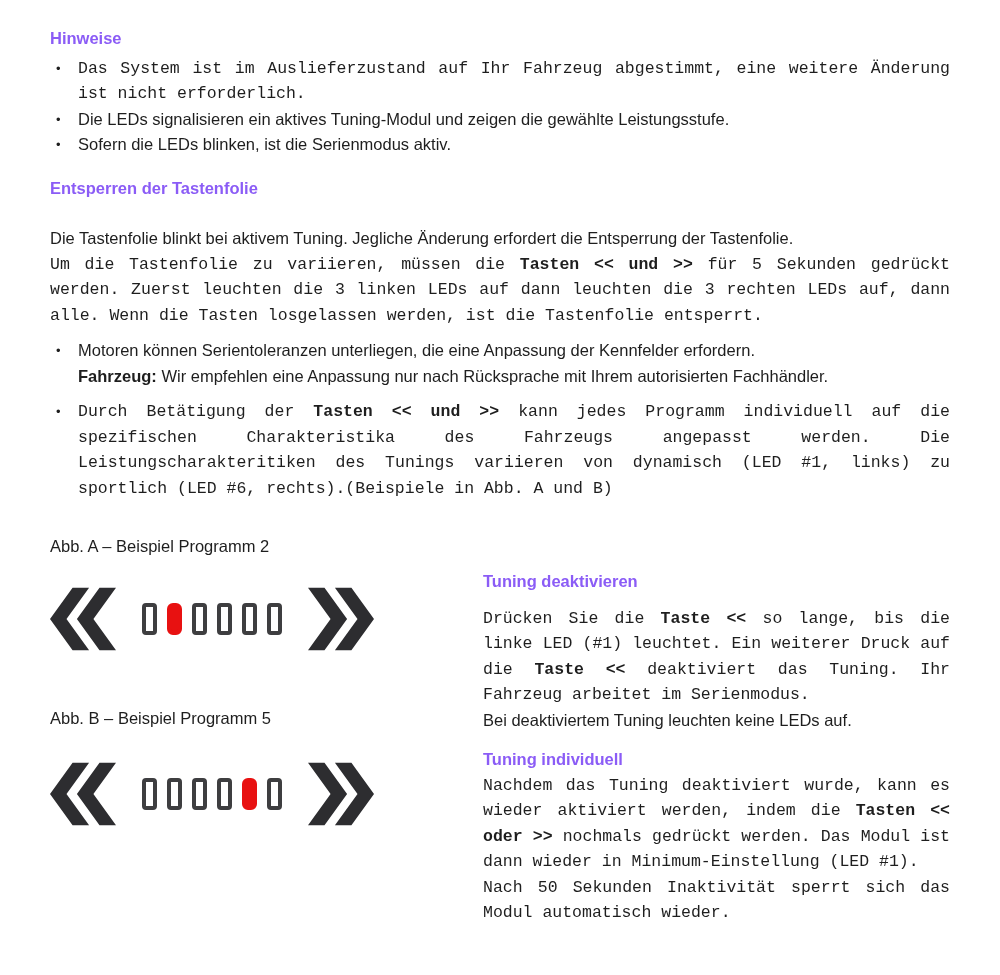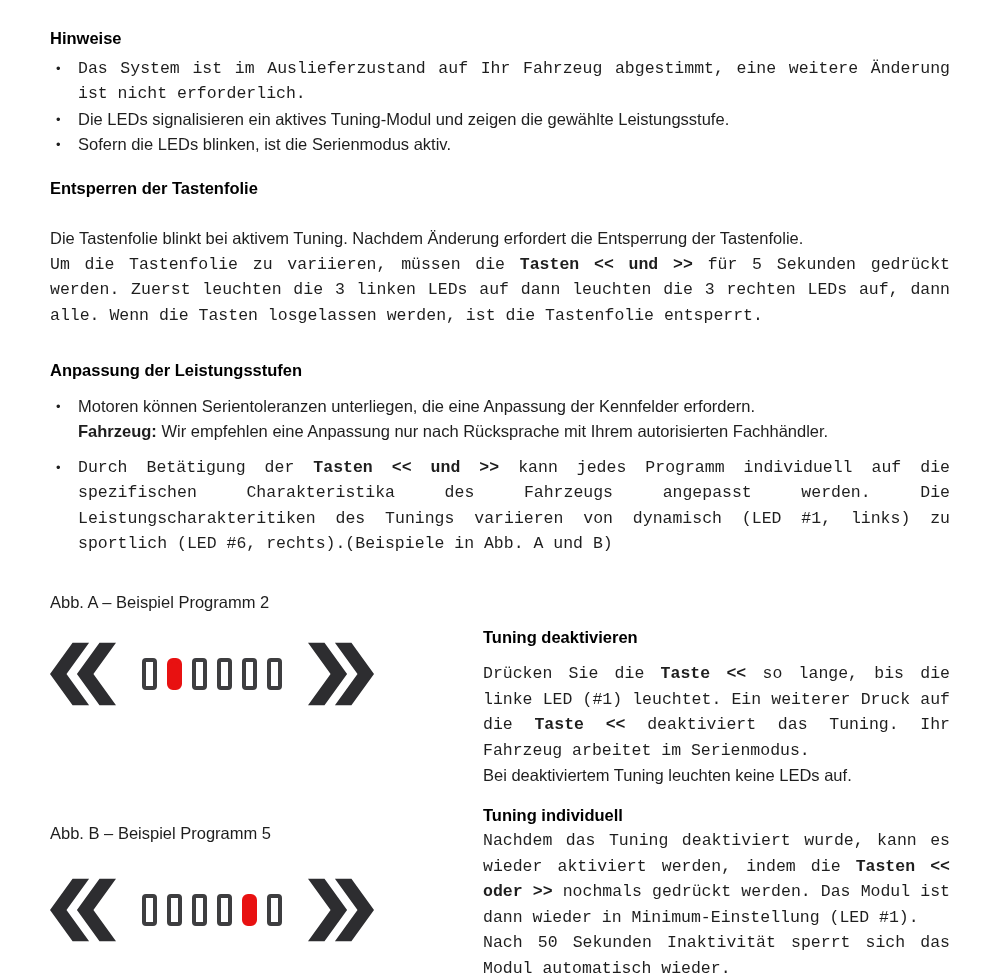--- a/index.html
+++ b/index.html
@@ -8,39 +8,39 @@
     width: 1000px;
     height: 975px;
     box-sizing: border-box;
     padding: 26px 50px 0 50px;
     background: #ffffff;
     font-family: "Liberation Sans", "DejaVu Sans", sans-serif;
     font-size: 16.5px;
     line-height: 25.5px;
     color: var(--text, #1e1e1e);
   }
-  .h { font-weight: bold; color: #000000; }
+  .h { font-weight: bold; color: #8b5cf6; }
   .just { text-align: justify; font-family: Liberation Mono, monospace; }
   .bullets { margin-top: 4px; }
   .bullet { display: flex; }
   .bullet .dot { flex: none; width: 28px; padding-left: 6px; box-sizing: border-box; font-size: 13px; }
   .bullet .btext { flex: 1; }
   .mt30 { margin-top: 30px; }
   .mt25 { margin-top: 25px; }
   .mt18 { margin-top: 18px; }
   .mt14 { margin-top: 14px; }
   .mt10 { margin-top: 10px; }
   .mt9  { }
   .mt7  { margin-top: 11px; }
   .columns { display: flex; margin-top: 33px; }
   .col-left { flex: none; width: 433px; }
   .col-right { flex: 1; padding-top: 35px; }
   .ledpanel { display: flex; align-items: center; }
   .fig-a .ledpanel { margin-top: 24px; }
-  .fig-b { margin-top: 112px; }
+  .fig-b { margin-top: 52px; }
   .fig-b .ledpanel { margin-top: 28px; }
   .chev { width: 66px; height: 70px; color: var(--chevron, #2d2d30); }
   .chev polygon { fill: currentColor; }
   .chev.flip { transform: scaleX(-1); }
   .ledrow { display: flex; gap: 10px; margin: 0 26px; align-items: center; }
   .led {
     width: 15px; height: 32px;
     border: 4px solid var(--led-border, #3e3e40);
     border-radius: 4px;
     background: #ffffff;
@@ -70,26 +70,25 @@
       </div>
       <div class="bullet">
         <span class="dot">•</span>
         <div class="btext">Sofern die LEDs blinken, ist die Serienmodus aktiv.</div>
       </div>
     </div>
   </section>
 
   <section>
     <div class="h mt18">Entsperren der Tastenfolie</div>
-    <div class="mt25">Die Tastenfolie blinkt bei aktivem Tuning. Nachdem Änderung erfordert die Entsperrung der Tastenfolie.</div>
+    <div class="mt25">Die Tastenfolie blinkt bei aktivem Tuning. Jegliche Änderung erfordert die Entsperrung der Tastenfolie.</div>
     <div class="just"><span>Um die Tastenfolie zu variieren, müssen die </span><b>Tasten &lt;&lt; und &gt;&gt;</b><span> für 5 Sekunden gedrückt werden. Zuerst leuchten die 3 linken LEDs auf dann leuchten die 3 rechten LEDs auf, dann alle. Wenn die Tasten losgelassen werden, ist die Tastenfolie entsperrt.</span></div>
   </section>
 
   <section>
-    <div class="h mt30">Anpassung der Leistungsstufen</div>
     <div class="bullets mt10">
       <div class="bullet">
         <span class="dot">•</span>
         <div class="btext">
           <div>Motoren können Serientoleranzen unterliegen, die eine Anpassung der Kennfelder erfordern.</div>
           <div><b>Fahrzeug:</b><span> Wir empfehlen eine Anpassung nur nach Rücksprache mit Ihrem autorisierten Fachhändler.</span></div>
         </div>
       </div>
       <div class="bullet mt10">
         <span class="dot">•</span>

